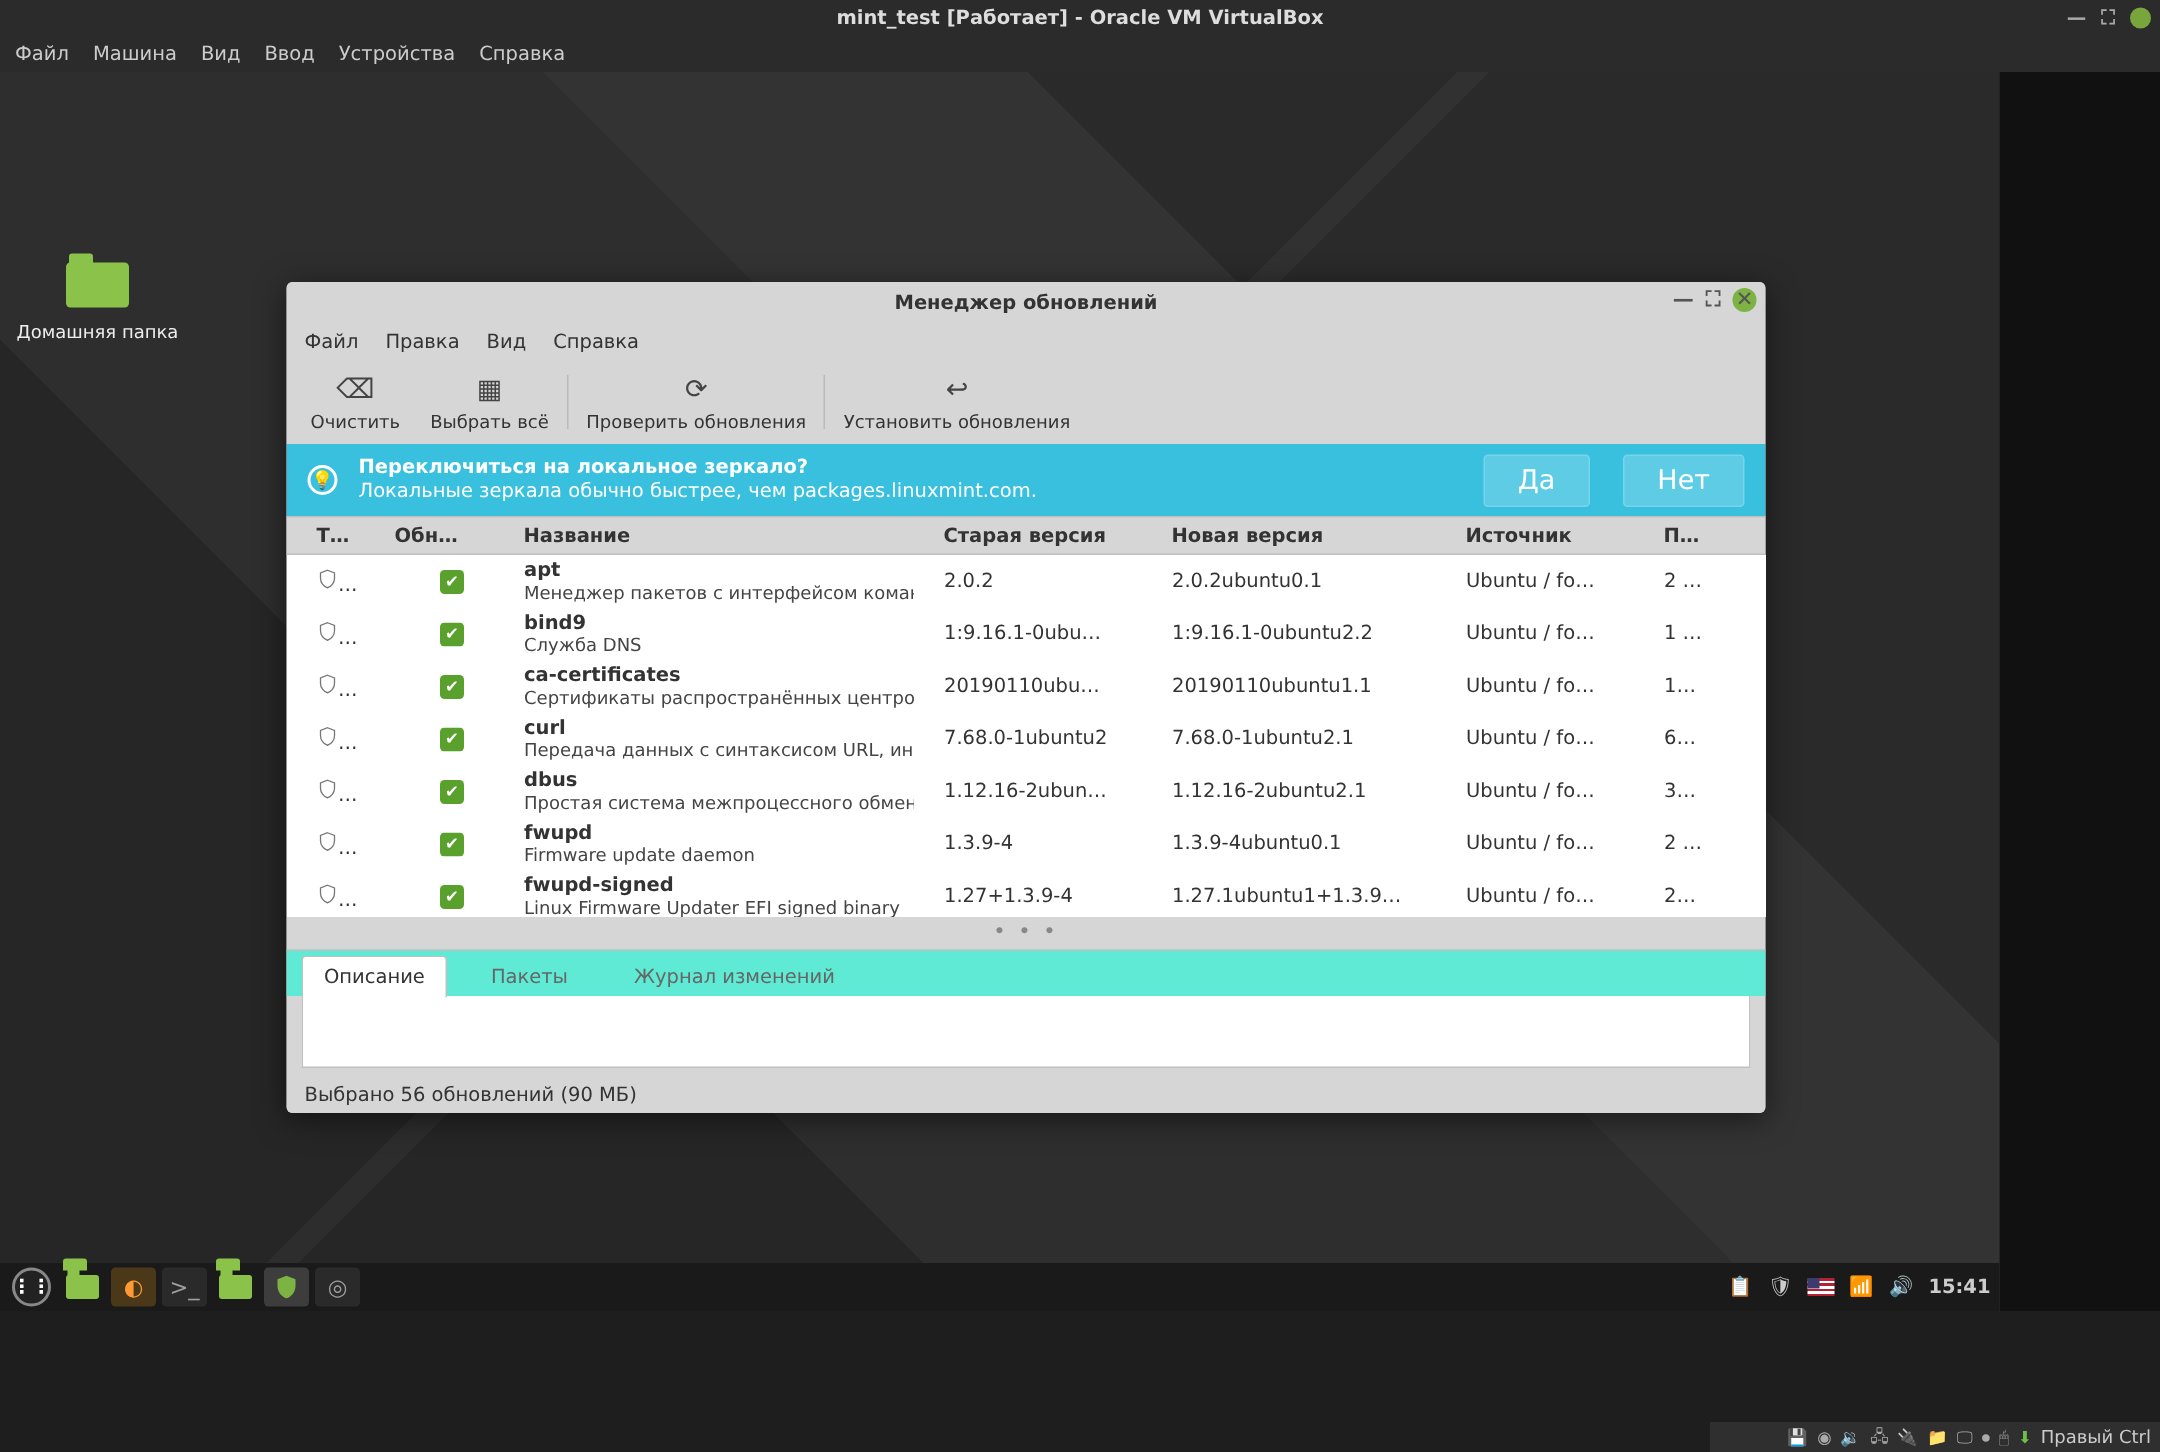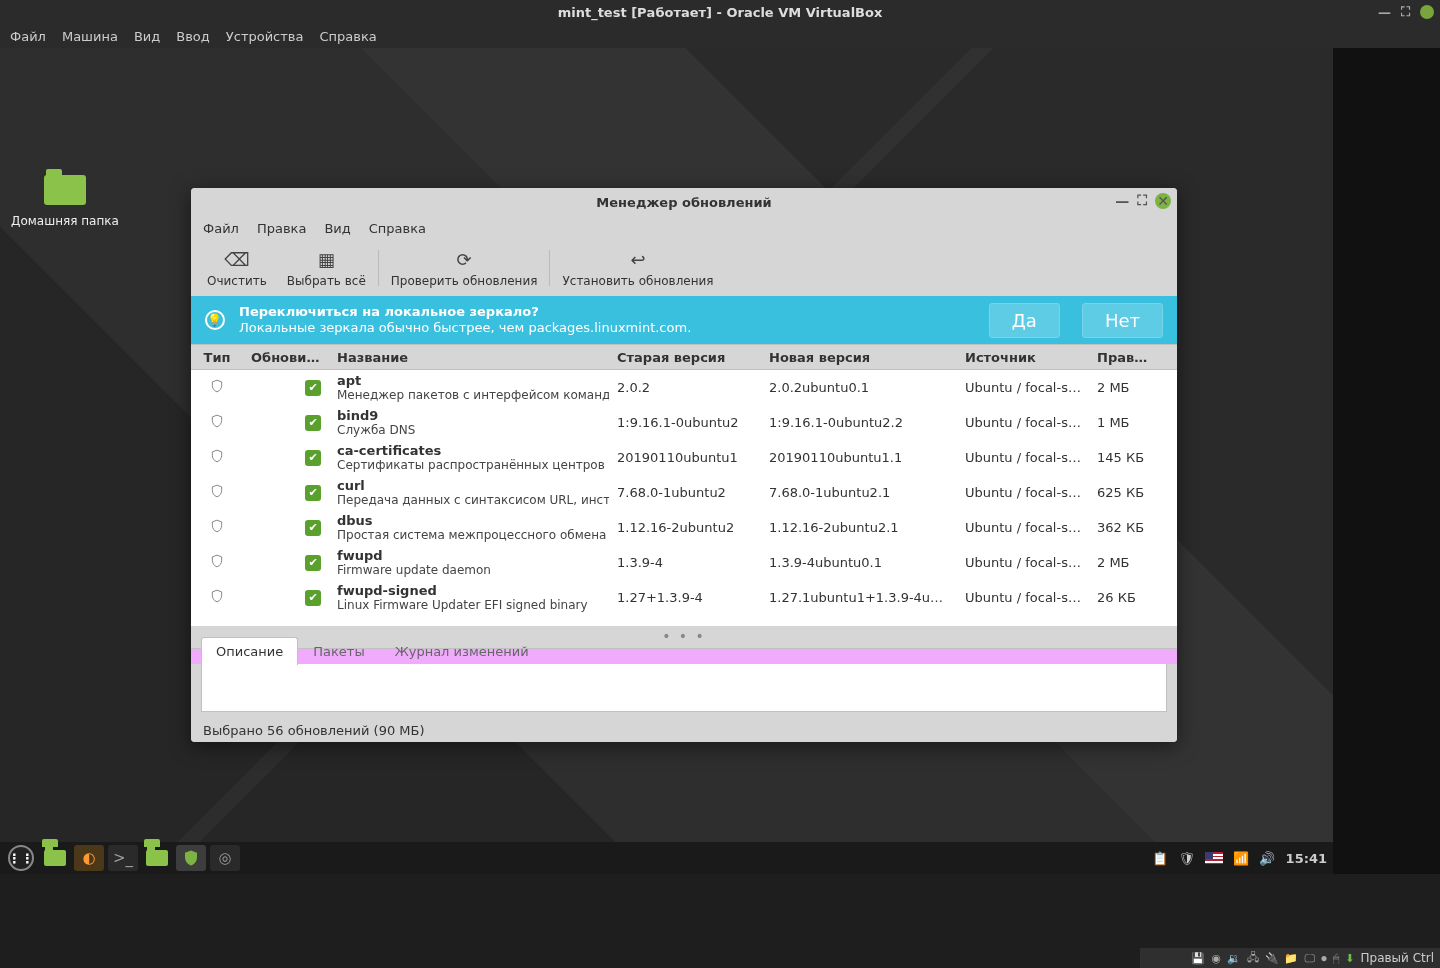--- a/index.html
+++ b/index.html
@@ -43,41 +43,41 @@
   .tsep{width:1px;height:36px;background:#bbb;margin:0 2px;}
   
   .banner{height:48px;background:#39c0df;color:#fff;display:flex;align-items:center;padding:0 14px;gap:14px;}
   .banner .bulb{width:20px;height:20px;border:2px solid #fff;border-radius:50%;display:flex;align-items:center;justify-content:center;font-size:12px;}
   .banner .msg{flex:1;font-size:13px;line-height:1.25;}
   .banner .msg .t{font-weight:bold;}
   .banner button{background:#5fcce5;border:1px solid #77d4ea;color:#fff;padding:6px 22px;font-size:18px;border-radius:3px;margin-left:8px;cursor:pointer;}
   
   .tablewrap{flex:1;background:#d6d6d6;display:flex;flex-direction:column;min-height:0;}
   .thead{display:flex;background:#d6d6d6;color:#333;font-size:13px;font-weight:bold;height:26px;align-items:center;border-top:1px solid #c0c0c0;border-bottom:1px solid #c0c0c0;}
-  .col{padding:0 8px;overflow:hidden;white-space:nowrap;text-overflow:ellipsis;}
+  .col{padding:0 20px;overflow:hidden;white-space:nowrap;text-overflow:ellipsis;}
   .c-type{width:52px;text-align:center;}
   .c-upg{width:86px;text-align:right;}
   .c-name{width:280px;}
   .c-old{width:152px;}
   .c-new{width:196px;}
   .c-src{width:132px;}
   .c-size{width:68px;}
   .rows{background:#fff;flex:1;overflow-y:auto;position:relative;}
   .rows::-webkit-scrollbar{width:12px;}
   .rows::-webkit-scrollbar-thumb{background:#bbb;border-radius:6px;}
   .rows::-webkit-scrollbar-track{background:#eee;}
   .row{display:flex;align-items:center;min-height:35px;border-bottom:0;color:#333;font-size:13px;}
   .shield{width:14px;height:16px;display:inline-block;}
   .shield svg{width:14px;height:16px;}
   .chk{width:16px;height:16px;border-radius:3px;background:#5aa02c;display:inline-flex;align-items:center;justify-content:center;color:#fff;font-size:11px;}
   .pname .n{font-weight:bold;}
   .pname .d{font-size:12px;color:#444;}
   .dots{text-align:center;color:#888;font-size:14px;letter-spacing:2px;padding:2px 0 4px;}
   
-  .tabs{height:16px;background:#f0abfc;display:flex;align-items:flex-end;padding:0 10px;gap:0;border-top:1px solid #c0c0c0;}
+  .tabs{height:31px;background:#5eead4;display:flex;align-items:flex-end;padding:0 10px;gap:14px;border-top:1px solid #c0c0c0;}
   .tab{padding:6px 14px;font-size:13px;color:#666;border:1px solid transparent;border-bottom:none;position:relative;top:1px;cursor:pointer;}
   .tab.active{background:#fff;color:#333;border-color:#c0c0c0;border-radius:3px 3px 0 0;}
   .detail{height:48px;background:#fff;border:1px solid #c0c0c0;margin:0 10px 6px;border-top:none;}
   .status{height:24px;display:flex;align-items:center;padding:0 12px;color:#333;font-size:13px;}
 
   
   .mint-bar{position:absolute;left:0;bottom:0;width:1333px;height:32px;background:#1a1a1a;display:flex;align-items:center;padding:0 6px;gap:4px;}
   .mint-bar .ico{width:30px;height:26px;border-radius:3px;display:flex;align-items:center;justify-content:center;color:#ccc;font-size:15px;cursor:pointer;}
   .mint-bar .ico.orange{background:#4a3818;color:#ff9933;}
   .mint-bar .ico.term{background:#2a2a2a;color:#9e9e9e;}

